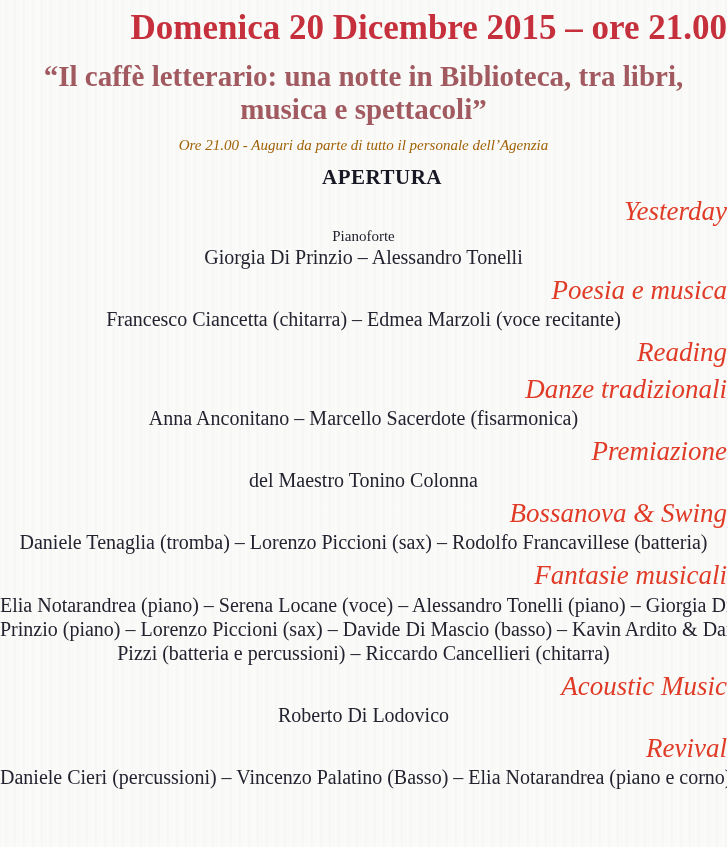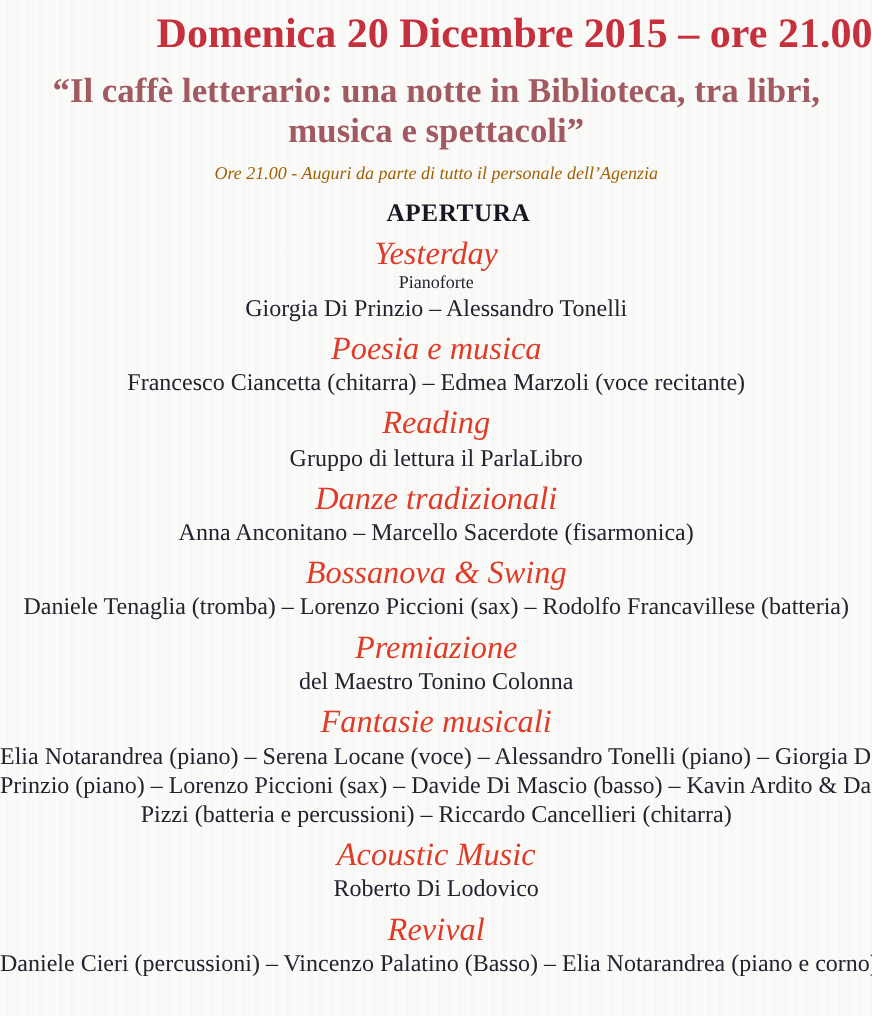--- a/index.html
+++ b/index.html
@@ -58,20 +58,21 @@
     color: #181824;
     padding-left: 37px;
   }
   .act { margin-top: 6px; }
   .act-title {
     color: #e03b27;
     font-style: italic;
     font-size: 27px;
     line-height: 1.12;
     margin: 0 0 2px 0;
+    text-align: right;
   }
   .act-note {
     font-size: 15px;
     line-height: 1.12;
     color: #232330;
     text-align: center;
   }
   .act-sub {
     font-size: 22px;
     line-height: 1.18;
@@ -109,36 +110,35 @@
     <div class="act-line">Giorgia Di Prinzio – Alessandro Tonelli</div>
   </div>
 
   <div class="act">
     <div class="act-title">Poesia e musica</div>
     <div class="act-line">Francesco Ciancetta (chitarra) – Edmea Marzoli (voce recitante)</div>
   </div>
 
   <div class="act">
     <div class="act-title">Reading</div>
-    <div class="act-line">Gruppo di lettura il ParlaLibro</div>
   </div>
 
   <div class="act">
     <div class="act-title">Danze tradizionali</div>
     <div class="act-line">Anna Anconitano – Marcello Sacerdote (fisarmonica)</div>
   </div>
 
   <div class="act">
-    <div class="act-title">Bossanova &amp; Swing</div>
-    <div class="act-line">Daniele Tenaglia (tromba) – Lorenzo Piccioni (sax) – Rodolfo Francavillese (batteria)</div>
+    <div class="act-title">Premiazione</div>
+    <div class="act-line">del Maestro Tonino Colonna</div>
   </div>
 
   <div class="act">
-    <div class="act-title">Premiazione</div>
-    <div class="act-line">del Maestro Tonino Colonna</div>
+    <div class="act-title">Bossanova &amp; Swing</div>
+    <div class="act-line">Daniele Tenaglia (tromba) – Lorenzo Piccioni (sax) – Rodolfo Francavillese (batteria)</div>
   </div>
 
   <div class="act">
     <div class="act-title">Fantasie musicali</div>
     <div class="act-line wrapline">Elia Notarandrea (piano) – Serena Locane (voce) – Alessandro Tonelli (piano) – Giorgia Di</div>
     <div class="act-line wrapline">Prinzio (piano) – Lorenzo Piccioni (sax) – Davide Di Mascio (basso) – Kavin Ardito &amp; Daniel</div>
     <div class="act-line wrapline">Pizzi (batteria e percussioni) – Riccardo Cancellieri (chitarra)</div>
   </div>
 
   <div class="act">

